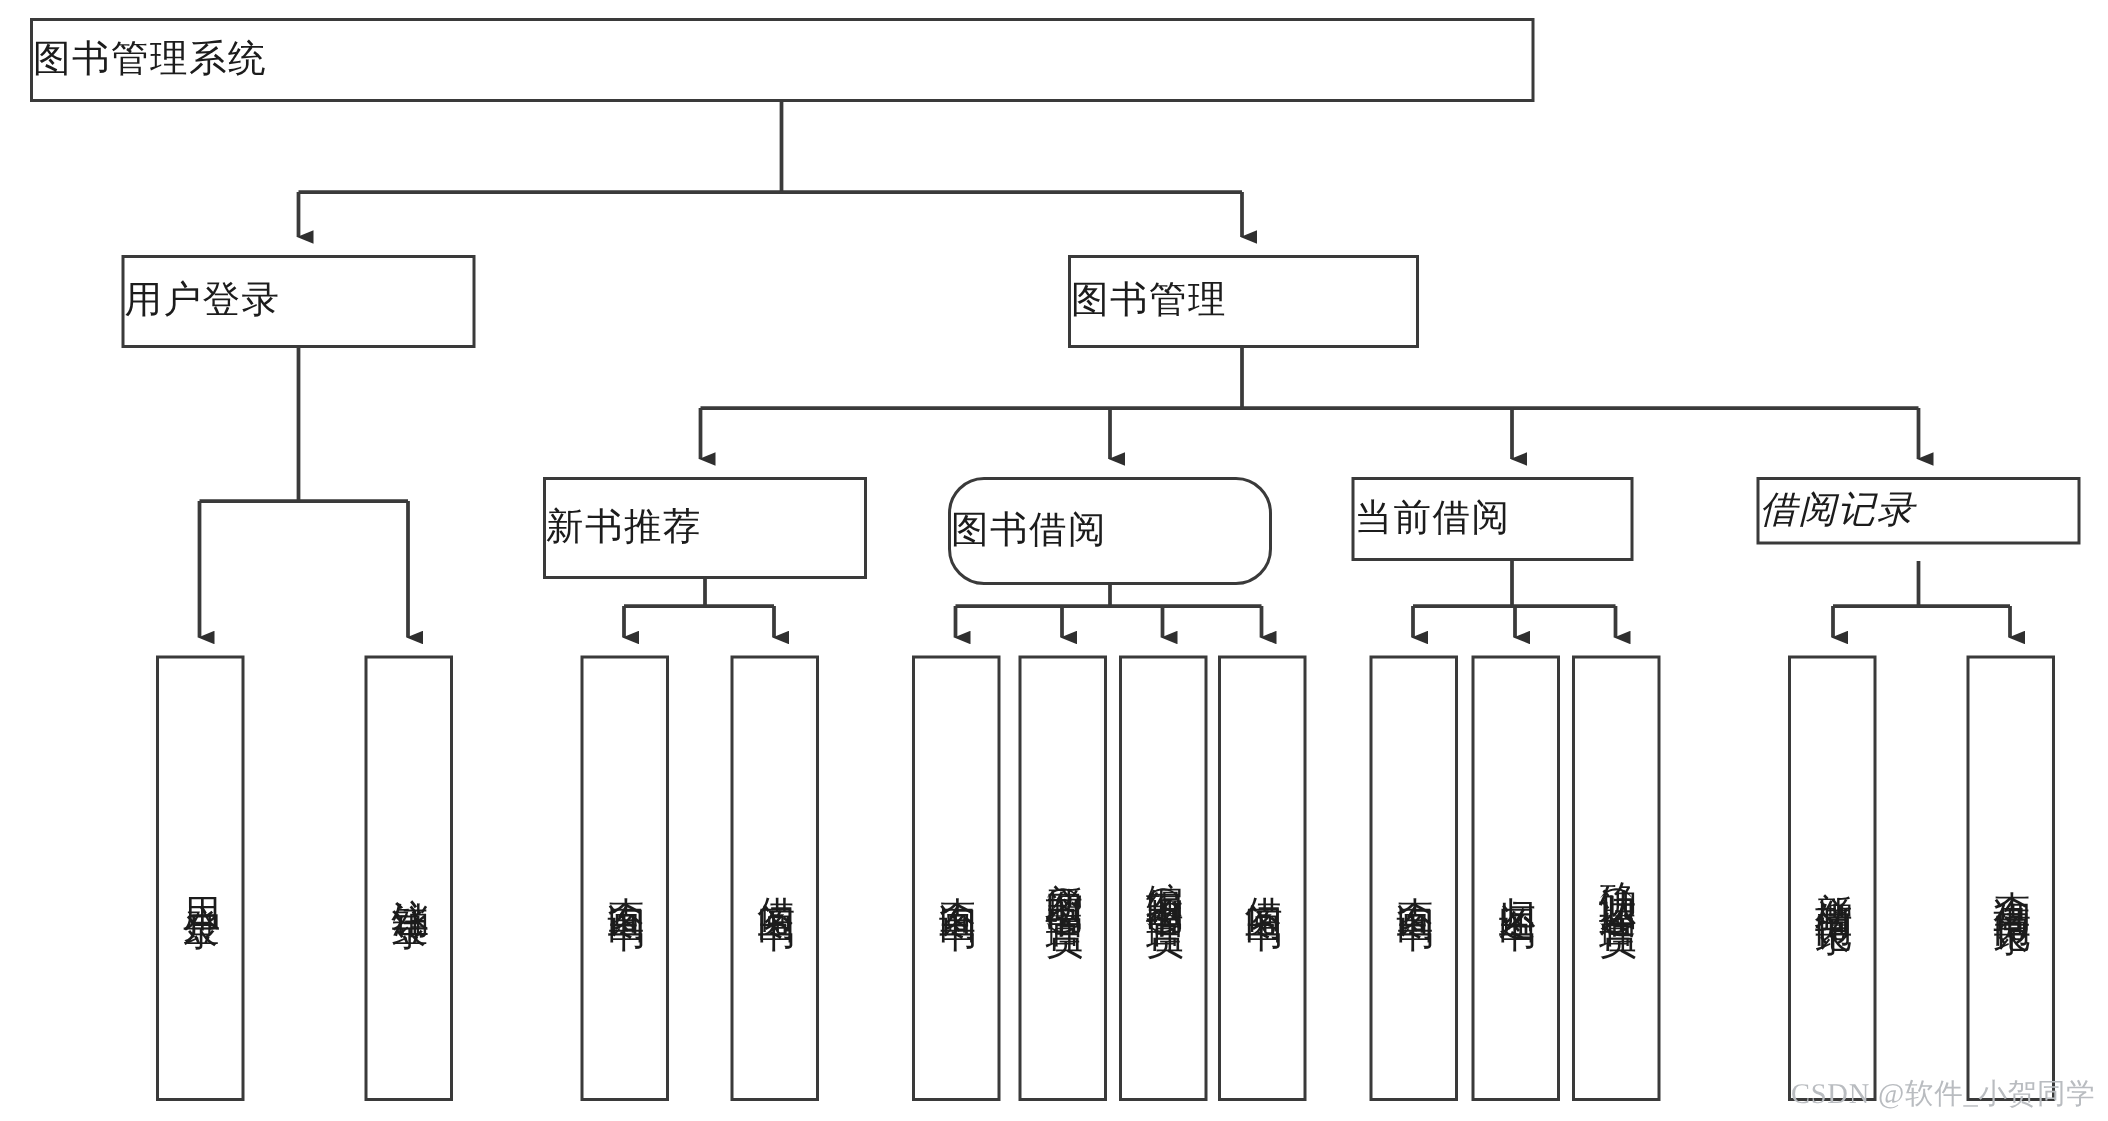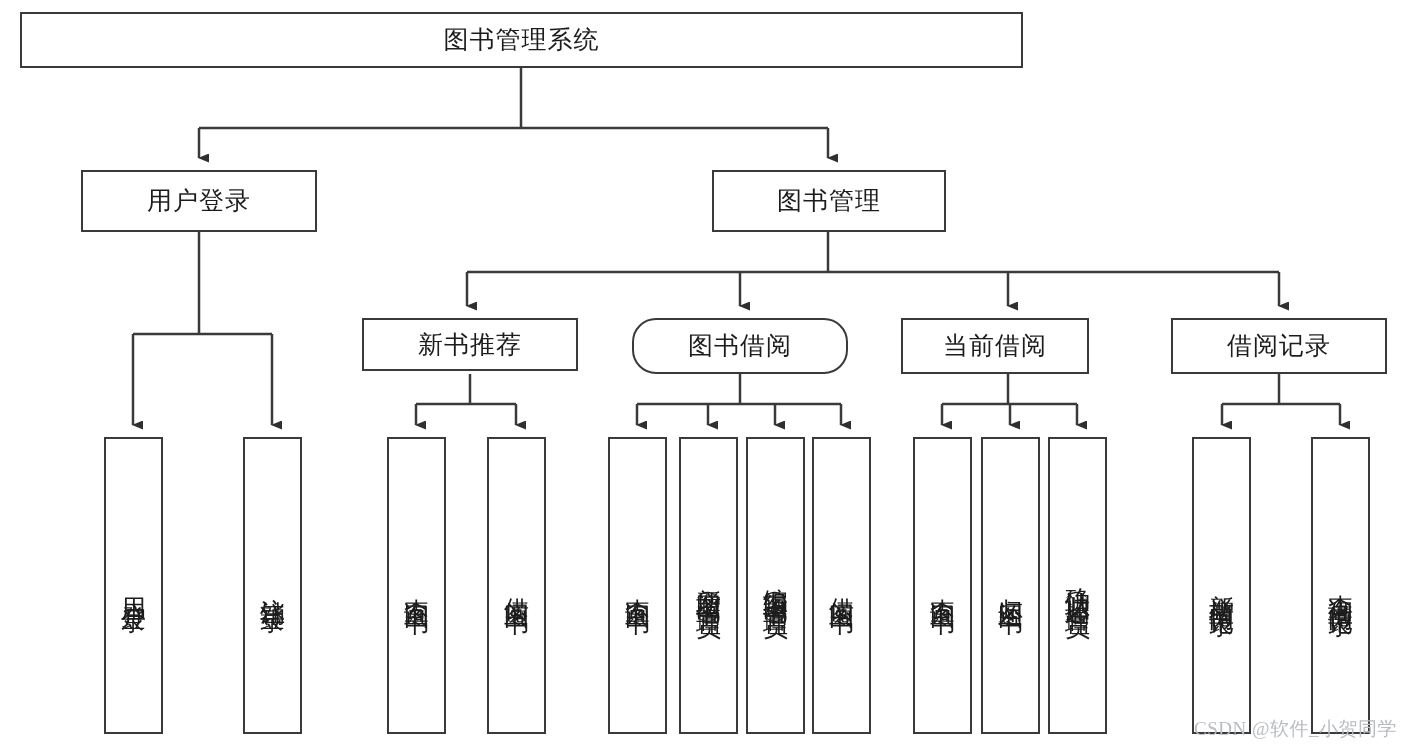--- a/index.html
+++ b/index.html
@@ -23,21 +23,21 @@
     height: 747px;
     pointer-events: none;
   }
   .node {
     position: absolute;
     box-sizing: border-box;
     border: 2.5px solid #3a3a3a;
     background: #ffffff;
     display: flex;
     align-items: center;
-    justify-content: center;
+    justify-content: flex-start;
     color: #1c1c1c;
   }
   .node .lbl {
     display: block;
     text-align: center;
     line-height: 1.18;
     white-space: nowrap;
   }
   .node.h .lbl {
     font-size: 25px;
@@ -122,30 +122,30 @@
     <span class="lbl">图书管理系统</span>
   </div>
 
   <div class="node h" style="left:81px; top:170px; width:236px; height:62px;">
     <span class="lbl">用户登录</span>
   </div>
   <div class="node h" style="left:712px; top:170px; width:234px; height:62px;">
     <span class="lbl">图书管理</span>
   </div>
 
-  <div class="node h" style="left:362px; top:318px; width:216px; height:53px;">
+  <div class="node h" style="left:362px; top:318px; width:216px; height:68px;">
     <span class="lbl">新书推荐</span>
   </div>
-  <div class="node h" style="left:632px; top:318px; width:216px; height:56px;border-radius:24px;">
+  <div class="node h" style="left:632px; top:318px; width:216px; height:72px;border-radius:24px;">
     <span class="lbl">图书借阅</span>
   </div>
   <div class="node h" style="left:901px; top:318px; width:188px; height:56px;">
     <span class="lbl">当前借阅</span>
   </div>
-  <div class="node h" style="left:1171px; top:318px; width:216px; height:56px;">
+  <div class="node h" style="left:1171px; top:318px; width:216px; height:45px;font-style:italic;">
     <span class="lbl">借阅记录</span>
   </div>
 
   <div class="node v" style="left:104px; top:437px; width:59px; height:297px;">
     <span class="lbl">用户登录</span>
   </div>
   <div class="node v" style="left:243px; top:437px; width:59px; height:297px;">
     <span class="lbl">注销登录</span>
   </div>
 

